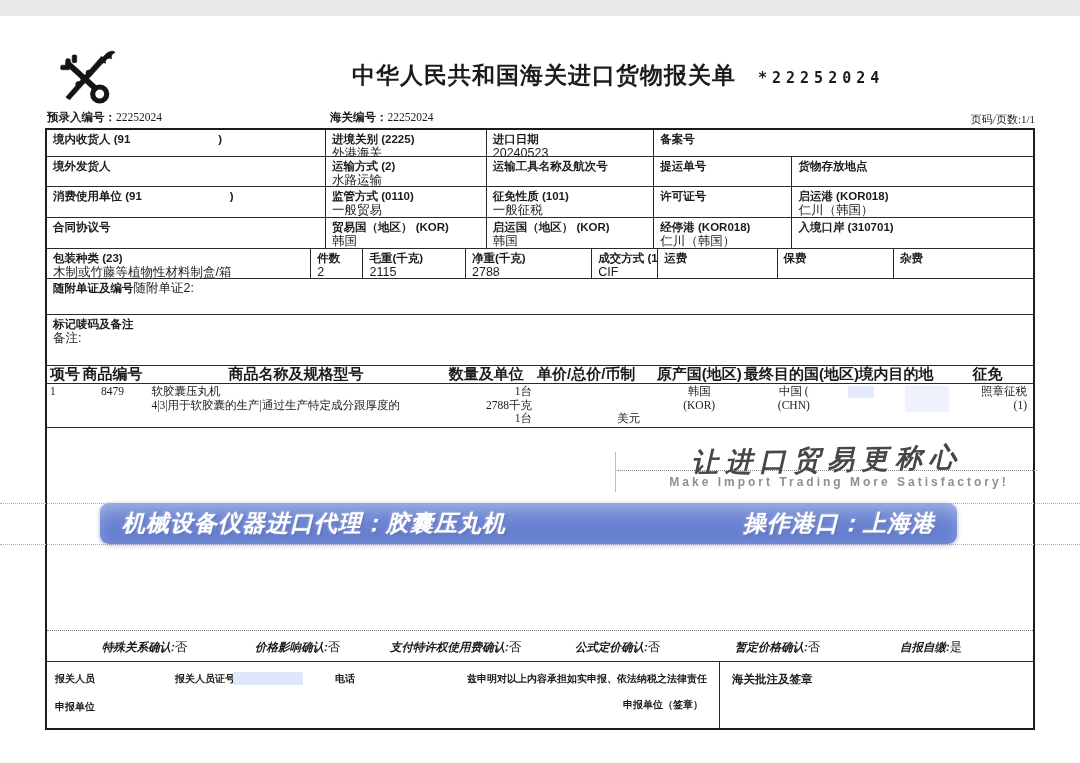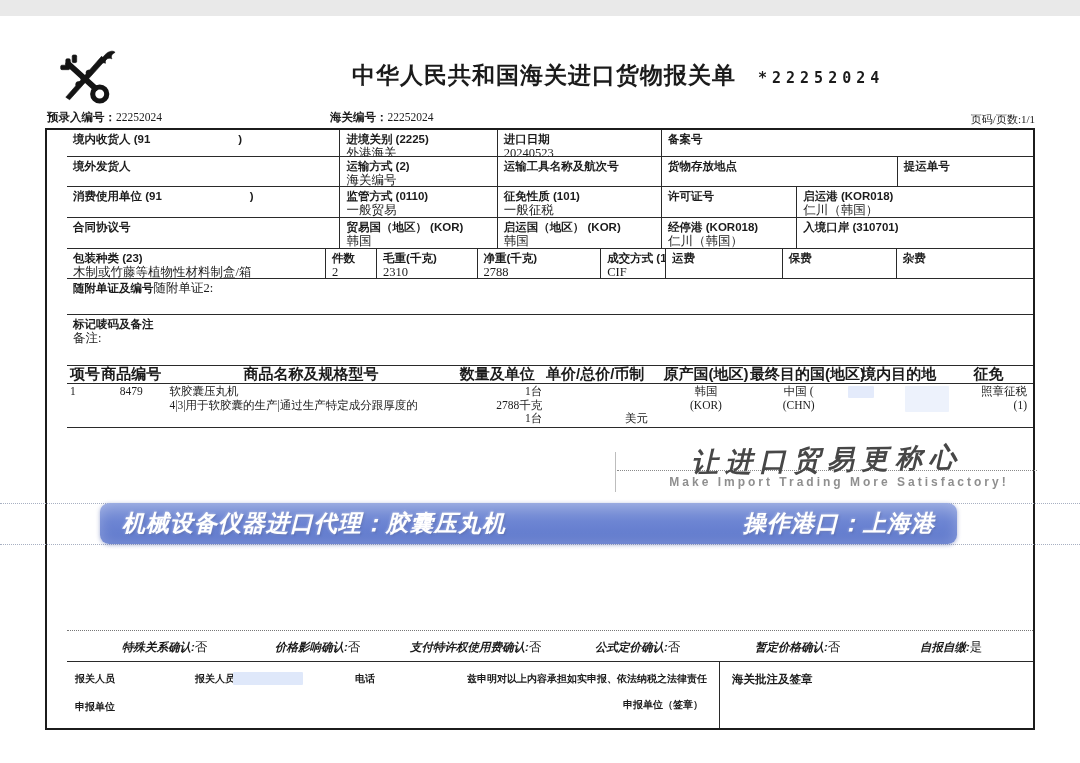--- a/index.html
+++ b/index.html
@@ -11,26 +11,26 @@
   .title-row { position:absolute; left:352px; top:44px; display:flex; align-items:baseline; gap:22px; }
   .doc-title { font-weight:900; font-size:23px; letter-spacing:1px; font-family:"Liberation Sans",sans-serif; }
   .doc-serial { font-family:"DejaVu Sans Mono", monospace; font-size:15px; letter-spacing:5px; font-weight:600; }
   .meta-row { position:absolute; left:45px; top:94px; width:990px; height:16px; font-size:11.5px; }
   .meta-row .m1 { position:absolute; left:2px; top:0; font-weight:700; }
   .meta-row .m2 { position:absolute; left:285px; top:0; font-weight:700; }
   .meta-row .m3 { position:absolute; right:0; top:2px; font-weight:400; font-size:11px; font-family:"Liberation Serif",serif; }
   .meta-row .num { font-weight:400; font-family:"Liberation Serif",serif; }
 
   
-  .formbox { position:absolute; left:45px; top:112px; width:990px; height:602px; border:2px solid #1c1c1c; display:flex; flex-direction:column; background:transparent;padding-left:20px; }
+  .formbox { position:absolute; left:45px; top:112px; width:990px; height:602px; border:2px solid #1c1c1c; display:flex; flex-direction:column; background:transparent; }
   .frow { display:flex; border-bottom:1px solid #2a2a2a; }
   .fcell { border-right:1px solid #2a2a2a; padding:2px 6px; display:flex; flex-direction:column; overflow:hidden; }
   .fcell:last-child { border-right:none; }
   .lbl { font-weight:700; font-size:11.5px; line-height:14px; white-space:nowrap; }
-  .val { font-weight:400; font-size:12.5px; line-height:14px; font-family:Liberation Serif, serif; white-space:nowrap; }
+  .val { font-weight:400; font-size:12.5px; line-height:14px; font-family:Liberation Sans, sans-serif; white-space:nowrap; }
   .gap { display:inline-block; width:88px; }
   .h27{height:27px}.h30{height:30px}.h31{height:31px}.h36{height:36px}.h51{height:51px}
 
   
   .c1{width:28.3%}.c2{width:16.3%}.c3{width:17%}.c4{width:14%}.c5{flex:1}
   
   .p1{width:26.8%}.p2{width:5.3%}.p3{width:10.4%}.p4{width:12.8%}.p5{width:6.7%}.p6{width:12.1%}.p7{width:11.8%}.p8{flex:1}
   .fullcell { padding:2px 6px; }
 
   
@@ -129,30 +129,30 @@
         <div class="val"></div>
       </div>
     </div>
 
     <div class="frow h30">
       <div class="fcell c1">
         <div class="lbl">境外发货人</div>
       </div>
       <div class="fcell c2">
         <div class="lbl">运输方式 (2)</div>
-        <div class="val">海关编号</div>
+        <div class="val">水路运输</div>
       </div>
       <div class="fcell c3">
         <div class="lbl">运输工具名称及航次号</div>
       </div>
+      <div class="fcell c4">
+        <div class="lbl">提运单号</div>
+      </div>
       <div class="fcell c5">
         <div class="lbl">货物存放地点</div>
-      </div>
-      <div class="fcell c4">
-        <div class="lbl">提运单号</div>
       </div>
     </div>
 
     <div class="frow h31">
       <div class="fcell c1">
         <div class="lbl"><span>消费使用单位 (91</span><span class="gap"></span><span>)</span></div>
       </div>
       <div class="fcell c2">
         <div class="lbl">监管方式 (0110)</div>
         <div class="val">一般贸易</div>
@@ -195,21 +195,21 @@
       <div class="fcell p1">
         <div class="lbl">包装种类 (23)</div>
         <div class="val">木制或竹藤等植物性材料制盒/箱</div>
       </div>
       <div class="fcell p2">
         <div class="lbl">件数</div>
         <div class="val">2</div>
       </div>
       <div class="fcell p3">
         <div class="lbl">毛重(千克)</div>
-        <div class="val">2310</div>
+        <div class="val">2115</div>
       </div>
       <div class="fcell p4">
         <div class="lbl">净重(千克)</div>
         <div class="val">2788</div>
       </div>
       <div class="fcell p5">
         <div class="lbl">成交方式 (1)</div>
         <div class="val">CIF</div>
       </div>
       <div class="fcell p6">

